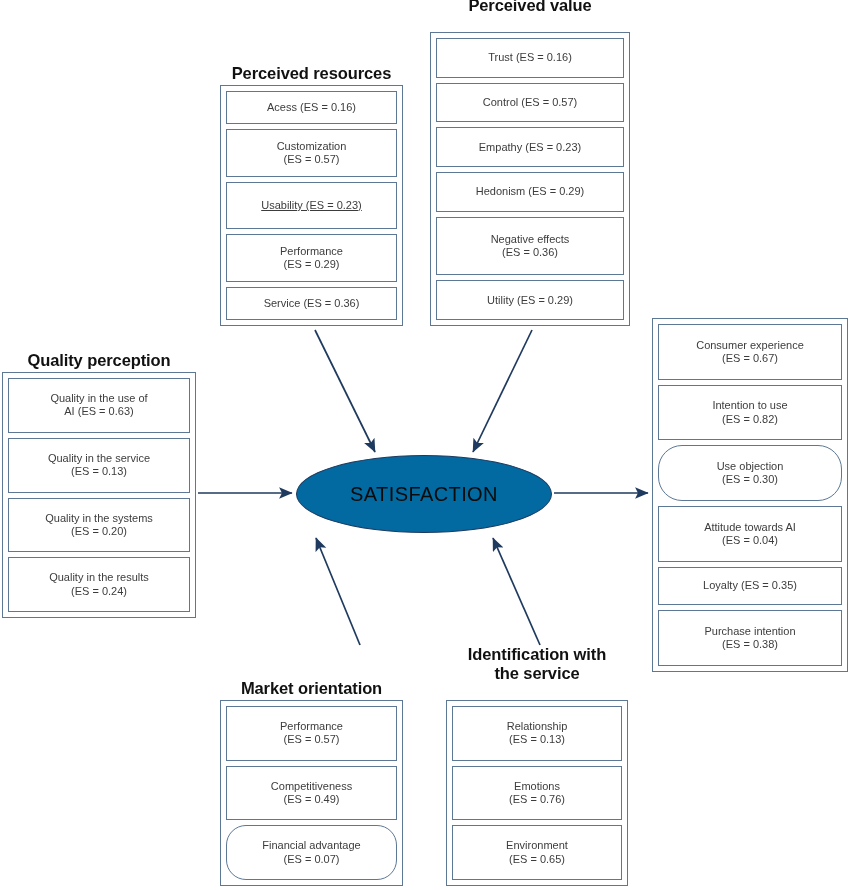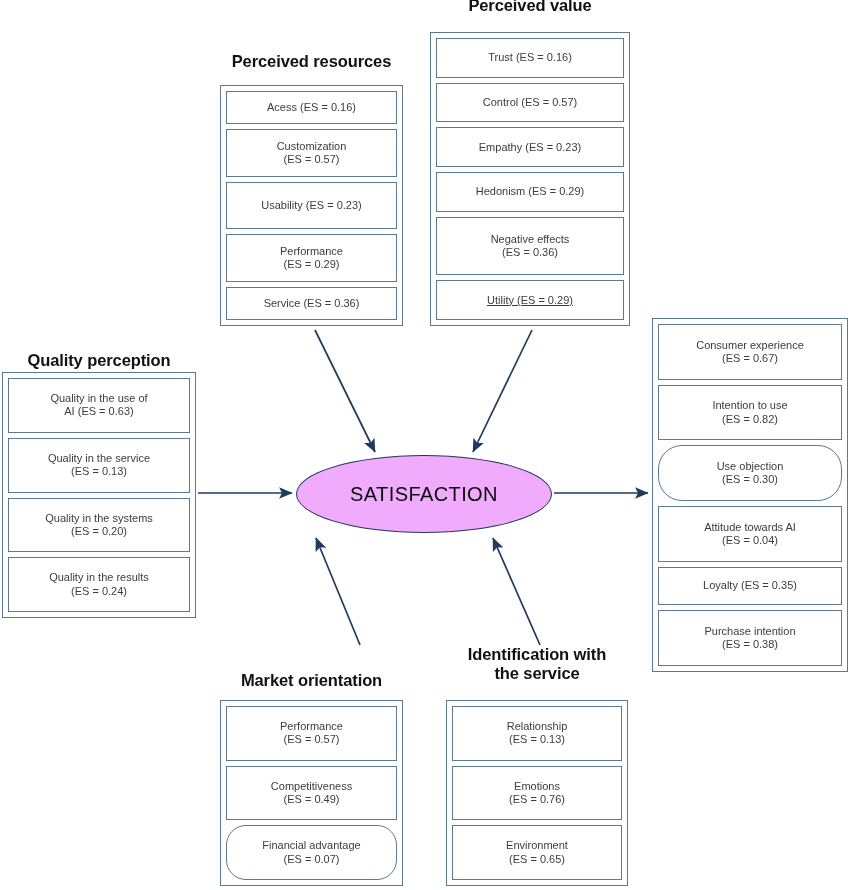--- a/index.html
+++ b/index.html
@@ -77,21 +77,21 @@
   .item + .item { margin-top: 5px; }
 
   
   #central-node {
     position: absolute;
     left: 296px;
     top: 455px;
     width: 256px;
     height: 78px;
     border-radius: 50%;
-    background: #f0abfc;
+    background: #0369a1;
     border: 1.7px solid #1f3a5f;
     display: flex;
     align-items: center;
     justify-content: center;
     box-sizing: border-box;
   }
   #central-node .label {
     color: #0b0b0b;
     font-size: 20px;
     letter-spacing: 0.4px;
@@ -116,42 +116,42 @@
     <line x1="532" y1="330" x2="473" y2="452" stroke="#1f3a5f" stroke-width="1.7" marker-end="url(#ah)"></line>
 
     <line x1="360" y1="645" x2="316" y2="538" stroke="#1f3a5f" stroke-width="1.7" marker-end="url(#ah)"></line>
 
     <line x1="540" y1="645" x2="493" y2="538" stroke="#1f3a5f" stroke-width="1.7" marker-end="url(#ah)"></line>
 
     <line x1="554" y1="493" x2="648" y2="493" stroke="#1f3a5f" stroke-width="1.7" marker-end="url(#ah)"></line>
   </svg>
 
   <div class="group" style="left:220px; top:48px; width:183px;">
-    <div class="group-title" style="top:4px;">Perceived resources</div>
+    <div class="group-title" style="top:16px;">Perceived resources</div>
     <div class="group-box" style="top:37px; height:241px;">
       <div class="item" style="height:36px;">Acess (ES = 0.16)</div>
       <div class="item" style="height:52px;">Customization
 (ES = 0.57)</div>
-      <div class="item" style="height:52px;">Usability (ES = 0.23)</div>
+      <div class="item" style="height:52px;text-decoration:underline;">Usability (ES = 0.23)</div>
       <div class="item" style="height:52px;">Performance
 (ES = 0.29)</div>
       <div class="item" style="height:36px;">Service (ES = 0.36)</div>
     </div>
   </div>
 
   <div class="group" style="left:430px; top:-4px; width:200px;">
     <div class="group-title" style="top:0px;">Perceived value</div>
     <div class="group-box" style="top:36px; height:294px;">
       <div class="item" style="height:33px;">Trust (ES = 0.16)</div>
       <div class="item" style="height:33px;">Control (ES = 0.57)</div>
       <div class="item" style="height:33px;">Empathy (ES = 0.23)</div>
       <div class="item" style="height:33px;">Hedonism (ES = 0.29)</div>
       <div class="item" style="height:52px;">Negative effects
 (ES = 0.36)</div>
-      <div class="item" style="height:33px;text-decoration:underline;">Utility (ES = 0.29)</div>
+      <div class="item" style="height:33px;">Utility (ES = 0.29)</div>
     </div>
   </div>
 
   <div class="group" style="left:2px; top:335px; width:194px;">
     <div class="group-title" style="top:16px;">Quality perception</div>
     <div class="group-box" style="top:37px; height:246px;">
       <div class="item" style="height:54px;">Quality in the use of
 AI (ES = 0.63)</div>
       <div class="item" style="height:54px;">Quality in the service
 (ES = 0.13)</div>
@@ -173,21 +173,21 @@
 (ES = 0.30)</div>
       <div class="item" style="height:53px;">Attitude towards AI
 (ES = 0.04)</div>
       <div class="item" style="height:36px;">Loyalty (ES = 0.35)</div>
       <div class="item" style="height:53px;">Purchase intention
 (ES = 0.38)</div>
     </div>
   </div>
 
   <div class="group" style="left:220px; top:663px; width:183px;">
-    <div class="group-title" style="top:8px;text-align:center;">Market orientation</div>
+    <div class="group-title" style="top:16px;text-align:center;">Market orientation</div>
     <div class="group-box" style="top:37px; height:186px;">
       <div class="item" style="height:54px;">Performance
 (ES = 0.57)</div>
       <div class="item" style="height:54px;">Competitiveness
 (ES = 0.49)</div>
       <div class="item" style="height:54px;border-radius:20px;">Financial advantage
 (ES = 0.07)</div>
     </div>
   </div>
 

